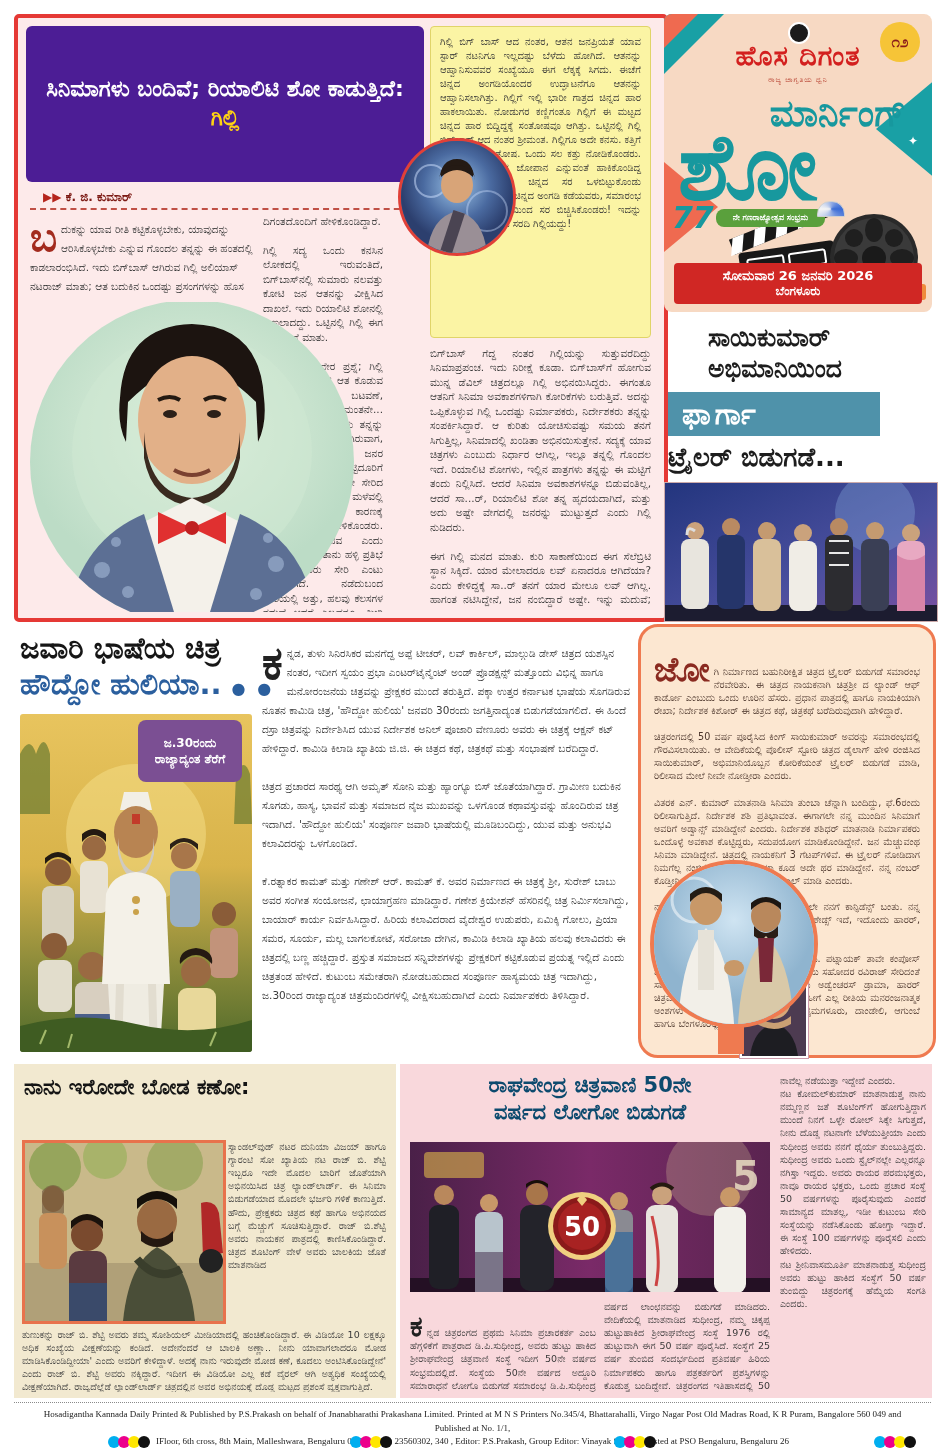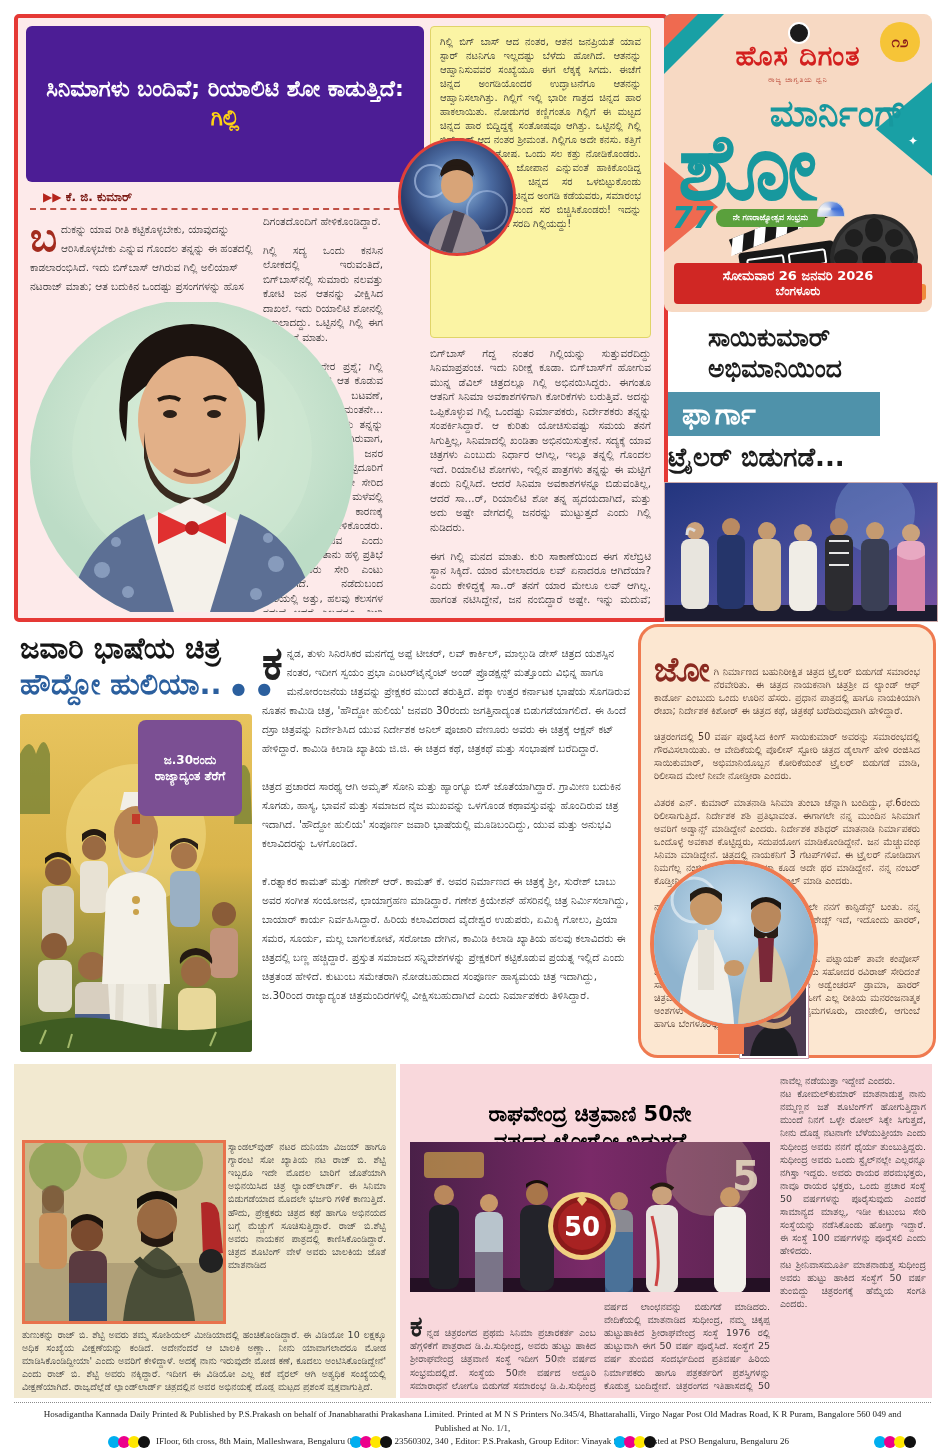--- a/index.html
+++ b/index.html
@@ -54,42 +54,42 @@
   .farga-k{left:668px;top:322px;width:268px;font-size:25px;font-weight:bold;color:#1d1d1d;line-height:1.25;margin-left:40px;}
   .farga-title{left:668px;top:392px;width:198px;height:44px;background:#4f92aa;color:#fff;
                font-size:29px;font-weight:bold;display:flex;align-items:center;padding-left:14px;letter-spacing:4px;}
   .farga-sub{left:668px;top:442px;width:268px;font-size:26px;font-weight:bold;color:#1d1d1d;}
   .farga-photo{left:664px;top:482px;width:272px;height:138px;border:1px solid #caa;overflow:hidden;}
   
   .hul-h1{left:20px;top:630px;width:300px;font-size:29px;font-weight:bold;color:#161616;line-height:1.25;}
   .hul-h2{color:#2b5f9e;}
   .hul-dots{color:#2b5f9e;font-size:16px;letter-spacing:3px;}
   .poster{left:20px;top:714px;width:232px;height:338px;border-radius:3px;overflow:hidden;}
-  .poster-badge{left:138px;top:720px;width:104px;height:96px;background:#7b4f93;border-radius:8px;
+  .poster-badge{left:138px;top:720px;width:104px;height:62px;background:#7b4f93;border-radius:8px;
                 color:#fff;font-size:12px;font-weight:bold;text-align:center;display:flex;align-items:center;
                 justify-content:center;line-height:1.35;padding:2px;box-sizing:border-box;z-index:2;}
   .mid-col{left:262px;top:642px;width:368px;height:412px;}
   .rt-box{left:638px;top:624px;width:298px;height:434px;background:#fce7d1;border:3px solid #ef7a50;
           border-radius:20px;box-sizing:border-box;padding:12px 13px;}
   .rt-box .txt{font-size:9.6px;line-height:1.36;text-align:justify;white-space:pre-line;color:#4a342a;height:100%;overflow:hidden;}
   .rt-drop{float:left;font-size:34px;font-weight:bold;color:#8a2a20;line-height:.9;padding:2px 4px 0 0;}
   .bald-inset{left:740px;top:968px;width:64px;height:86px;border:2px solid #fff;overflow:hidden;z-index:2;
               box-shadow:0 0 0 1px #c9a;}
   .two-men{left:650px;top:860px;width:160px;height:160px;border-radius:50%;border:4px solid #ef7a50;
            overflow:hidden;z-index:3;background:#bcd8ea;}
   .two-men-stem{left:718px;top:1024px;width:26px;height:30px;background:#ef7a50;z-index:2;}
   
   .bl-block{left:14px;top:1064px;width:382px;height:334px;background:#f2e9d0;box-sizing:border-box;padding:10px;}
   .bl-head{font-size:21px;font-weight:bold;color:#141414;line-height:1.3;}
   .bl-photo{left:22px;top:1140px;width:198px;height:178px;border:3px solid #e8724c;overflow:hidden;}
   .bl-side{left:228px;top:1140px;width:158px;height:180px;}
   .bl-bottom{left:22px;top:1328px;width:364px;height:64px;}
   
   .bp-block{left:400px;top:1064px;width:532px;height:334px;background:#f9d8dc;box-sizing:border-box;}
-  .bp-head{left:408px;top:1072px;width:364px;text-align:center;font-size:21px;font-weight:bold;color:#000000;line-height:1.3;margin-top:29px;}
+  .bp-head{left:408px;top:1072px;width:364px;text-align:center;font-size:21px;font-weight:bold;color:#0c4a6e;line-height:1.3;}
   .bp-photo{left:410px;top:1142px;width:360px;height:150px;overflow:hidden;}
   .bp-c1{left:410px;top:1300px;width:186px;height:92px;}
   .bp-c2{left:604px;top:1300px;width:166px;height:92px;}
   .bp-cr{left:780px;top:1074px;width:146px;height:318px;}
   .bp-drop{float:left;font-size:28px;font-weight:bold;color:#222;line-height:.9;padding:1px 4px 0 0;}
   
   .foot-line{left:14px;top:1402px;width:917px;border-top:1px dotted #8a8a8a;}
   .foot-txt{left:30px;top:1408px;width:885px;text-align:center;font-size:9px;line-height:1.5;color:#222;
             font-family:"Liberation Serif","DejaVu Serif",serif;}
   .cmyk{position:absolute;top:1436px;display:flex;}
@@ -450,20 +450,21 @@
           <path d="M100 62 q12 14 24 0 l0 10 q-12 10 -24 0Z" fill="#2a1d16"></path>
           <path d="M84 160 Q88 96 112 72 Q136 96 140 160Z" fill="#d9c9a8"></path>
           <path d="M104 74 L120 74 L118 118 L106 118Z" fill="#7a2838"></path>
         </g>
       <ellipse cx="80" cy="104" rx="10" ry="8" fill="#c89868"></ellipse>
     </svg>
   </div>
 
   <section class="abs bl-block">
     <div class="bl-head">
+      <div>ನಾನು ಇರೋದೇ ಬೋಡ ಕಣೋ:</div>
     </div>
   </section>
   <div class="abs bl-photo">
     <svg width="198" height="178" viewBox="0 0 198 178">
       <rect width="198" height="178" fill="#c9b98a"></rect>
       <circle cx="30" cy="24" r="26" fill="#8aa050" opacity=".8"></circle>
         <circle cx="80" cy="14" r="22" fill="#9ab05c" opacity=".7"></circle>
         <circle cx="150" cy="20" r="28" fill="#8aa050" opacity=".6"></circle>
       <rect x="0" y="120" width="198" height="58" fill="#b0a078"></rect>
       <g>

